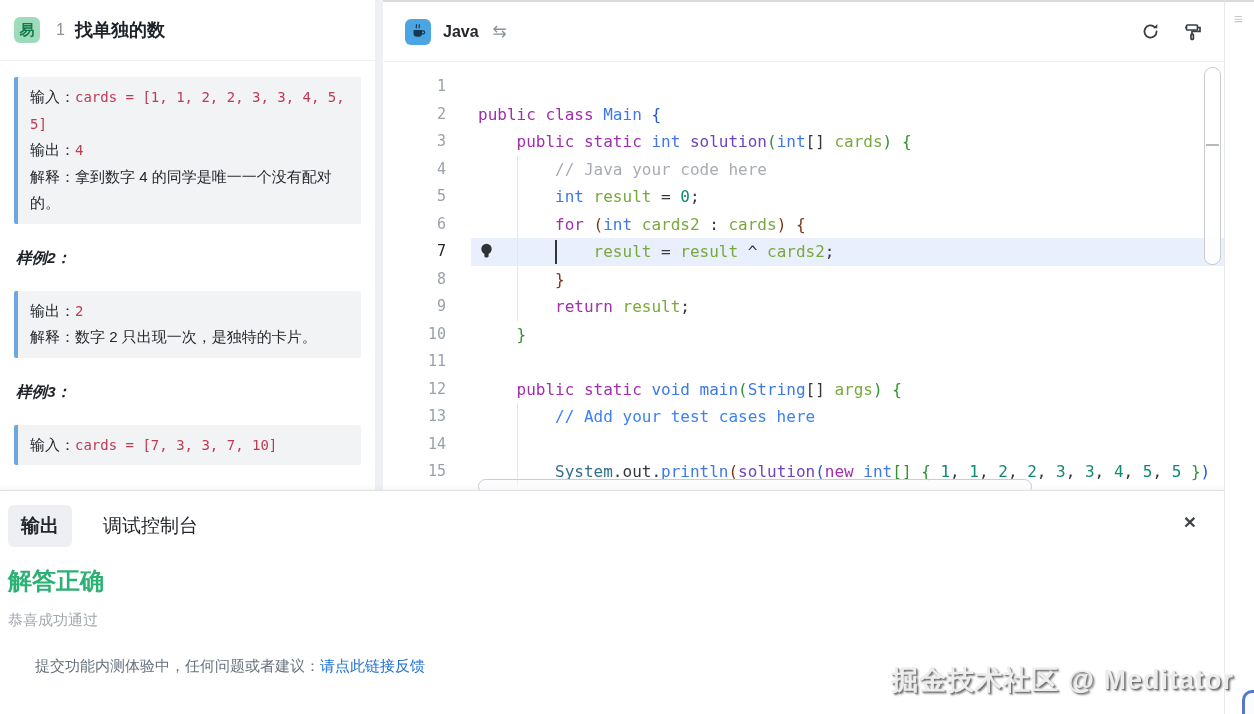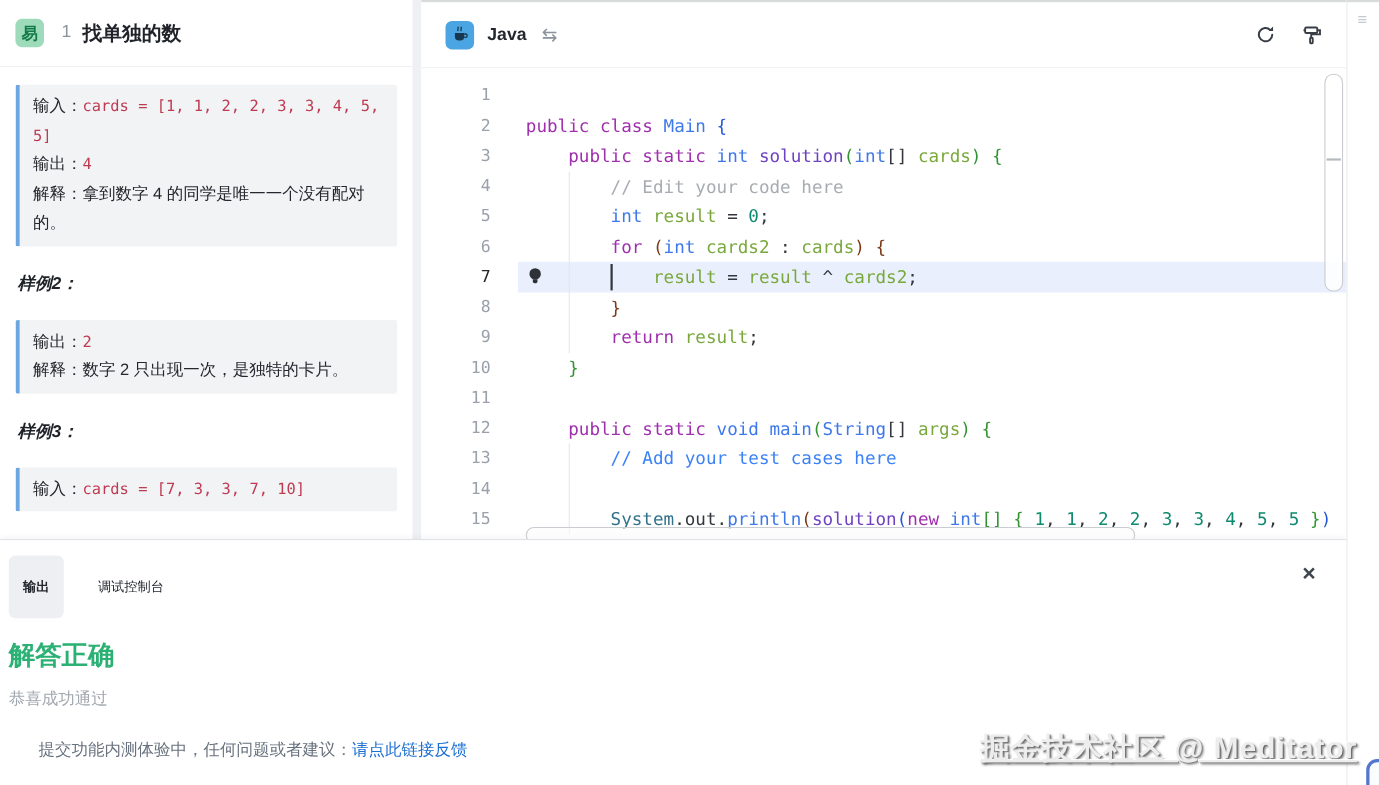--- a/index.html
+++ b/index.html
@@ -47,31 +47,31 @@
   .v-scroll{position:absolute;right:3px;top:5px;width:15px;height:196px;border:1px solid #c9ccd0;
             border-radius:8px;background:rgba(255,255,255,.85);z-index:3;}
   .v-scroll .mark{position:absolute;left:1px;right:1px;top:76px;height:2px;background:#b6babf;}
   .h-scroll{position:absolute;left:95px;top:417px;width:552px;height:13px;border:1px solid #c9ccd0;
             border-radius:8px;background:rgba(252,252,252,.55);z-index:3;}
 
   
   .console{height:223px;border-top:1px solid #dfe2e6;box-shadow:0 -2px 5px rgba(31,35,41,.05);
            position:relative;padding:14px 0 0 8px;background:#fff;}
   .tabs{display:flex;align-items:center;gap:18px;}
-  .tab{font-size:12px;color:#23272d;padding:20px 13px;border-radius:6px;cursor:pointer;}
+  .tab{font-size:19px;color:#23272d;padding:8px 13px;border-radius:6px;cursor:pointer;}
   .tab.active{background:#edeff2;font-weight:700;}
   .close-btn{position:absolute;right:28px;top:20px;font-size:21px;font-weight:600;color:#3f454d;line-height:1;cursor:pointer;}
   .result-title{margin-top:18px;font-size:24px;font-weight:600;color:#2cb175;}
   .result-sub{margin-top:14px;font-size:15px;color:#a2a8af;}
   .feedback{margin-top:27px;font-size:15px;color:#68727e;margin-left:27px;}
   .feedback-link{color:#1c6fd3;cursor:pointer;}
 
   .watermark{position:absolute;right:20px;bottom:16px;font-size:27px;font-weight:700;letter-spacing:1px;
              color:#ededed;text-shadow:2px 2px 2px rgba(40,40,40,.55),-1px -1px 0 #ffffff,1px 1px 0 #b5b5b5;
-             pointer-events:none;z-index:5;text-decoration:underline;}
+             pointer-events:none;z-index:5;}
   .corner-widget{position:absolute;left:1242px;top:690px;width:50px;height:40px;border:3px solid #5377cc;
                  border-radius:10px;background:#fbfcfe;z-index:4;}
 </style>
 </head>
 <body>
 
 <div class="app">
   <div class="content-col">
 
     <div class="main">
@@ -130,21 +130,21 @@
           </span>
         </div>
         <div class="code-area" id="code-lines">
           <div class="v-scroll">
               <div class="mark"></div>
             </div>
           <div class="h-scroll"></div>
         <div class="code-line"><span class="ln">1</span><span class="ct"></span></div>
             <div class="code-line"><span class="ln">2</span><span class="ct"><span style="color: rgb(160, 47, 174); text-align: center;">public class </span><span style="color: rgb(62, 120, 234);">Main </span><span style="color: rgb(36, 86, 214);">{</span></span></div>
             <div class="code-line"><span class="ln">3</span><span class="ct"><span style="color: rgb(51, 55, 61);">    </span><span style="color: rgb(160, 47, 174);">public static </span><span style="color: rgb(62, 120, 234);">int </span><span style="color: rgb(111, 66, 193);">solution</span><span style="color: rgb(49, 147, 49);">(</span><span style="color: rgb(62, 120, 234);">int</span><span style="color: rgb(51, 55, 61);">[] </span><span style="color: rgb(121, 168, 59);">cards</span><span style="color: rgb(49, 147, 49);">)</span><span style="color: rgb(51, 55, 61);"> </span><span style="color: rgb(49, 147, 49);">{</span></span></div>
-            <div class="code-line"><span class="ln">4</span><i class="guide" style="left: 133.52px;"></i><span class="ct"><span style="color: rgb(51, 55, 61);">        </span><span style="color: rgb(168, 172, 178);">// Edit your code here</span></span></div>
+            <div class="code-line"><span class="ln">4</span><i class="guide" style="left: 133.52px;"></i><span class="ct"><span style="color: rgb(51, 55, 61);">        </span><span style="color: rgb(168, 172, 178);">// Java your code here</span></span></div>
             <div class="code-line"><span class="ln">5</span><i class="guide" style="left: 133.52px;"></i><span class="ct"><span style="color: rgb(51, 55, 61);">        </span><span style="color: rgb(62, 120, 234);">int </span><span style="color: rgb(121, 168, 59);">result</span><span style="color: rgb(51, 55, 61);"> = </span><span style="color: rgb(14, 138, 111);">0</span><span style="color: rgb(51, 55, 61);">;</span></span></div>
             <div class="code-line"><span class="ln">6</span><i class="guide" style="left: 133.52px;"></i><span class="ct"><span style="color: rgb(51, 55, 61);">        </span><span style="color: rgb(160, 47, 174);">for </span><span style="color: rgb(123, 56, 20);">(</span><span style="color: rgb(62, 120, 234);">int </span><span style="color: rgb(121, 168, 59);">cards2</span><span style="color: rgb(51, 55, 61);"> : </span><span style="color: rgb(121, 168, 59);">cards</span><span style="color: rgb(123, 56, 20);">)</span><span style="color: rgb(51, 55, 61);"> </span><span style="color: rgb(123, 56, 20);">{</span></span></div>
             <div class="code-line active"><span class="ln">7</span><i class="guide" style="left: 133.52px;"></i><i class="caret" style="left: 172.04px;"></i><span class="bulb"><svg width="15" height="17" viewBox="0 0 15 17">
                   <circle cx="7.5" cy="6" r="5.2" fill="#2e3238"></circle>
                   <path d="M5.4 10.8h4.2v2.2a1.4 1.4 0 0 1-1.4 1.4H6.8a1.4 1.4 0 0 1-1.4-1.4z" fill="#2e3238"></path>
                 </svg></span><span class="ct"><span style="color: rgb(51, 55, 61);">            </span><span style="color: rgb(121, 168, 59);">result</span><span style="color: rgb(51, 55, 61);"> = </span><span style="color: rgb(121, 168, 59);">result</span><span style="color: rgb(51, 55, 61);"> ^ </span><span style="color: rgb(121, 168, 59);">cards2</span><span style="color: rgb(51, 55, 61);">;</span></span></div>
             <div class="code-line"><span class="ln">8</span><i class="guide" style="left: 133.52px;"></i><span class="ct"><span style="color: rgb(51, 55, 61);">        </span><span style="color: rgb(123, 56, 20);">}</span></span></div>
             <div class="code-line"><span class="ln">9</span><i class="guide" style="left: 133.52px;"></i><span class="ct"><span style="color: rgb(51, 55, 61);">        </span><span style="color: rgb(160, 47, 174);">return </span><span style="color: rgb(121, 168, 59);">result</span><span style="color: rgb(51, 55, 61);">;</span></span></div>
             <div class="code-line"><span class="ln">10</span><span class="ct"><span style="color: rgb(51, 55, 61);">    </span><span style="color: rgb(49, 147, 49);">}</span></span></div>
             <div class="code-line"><span class="ln">11</span><span class="ct"></span></div>

